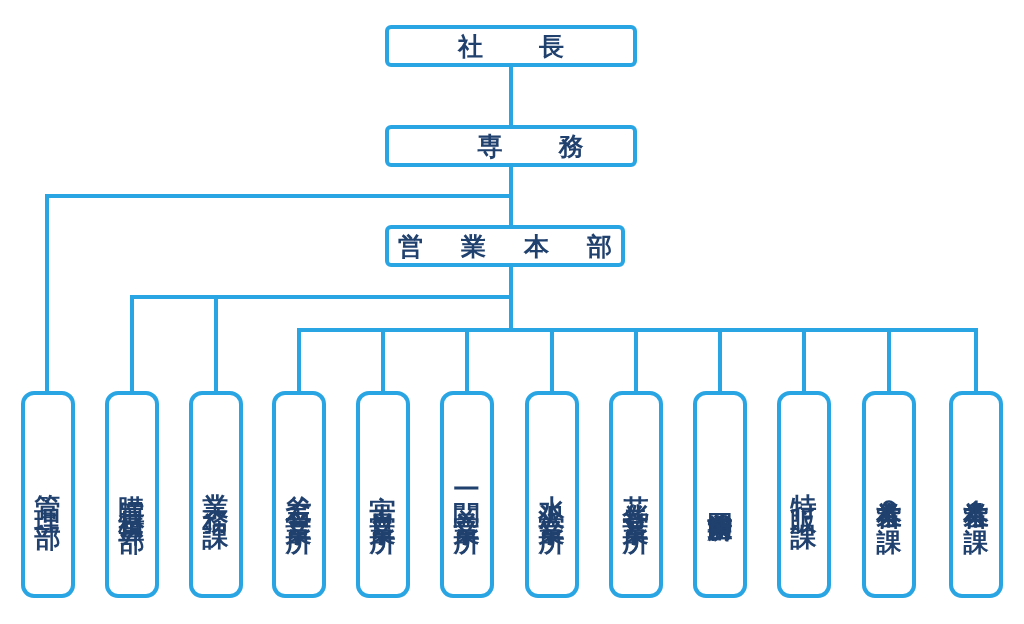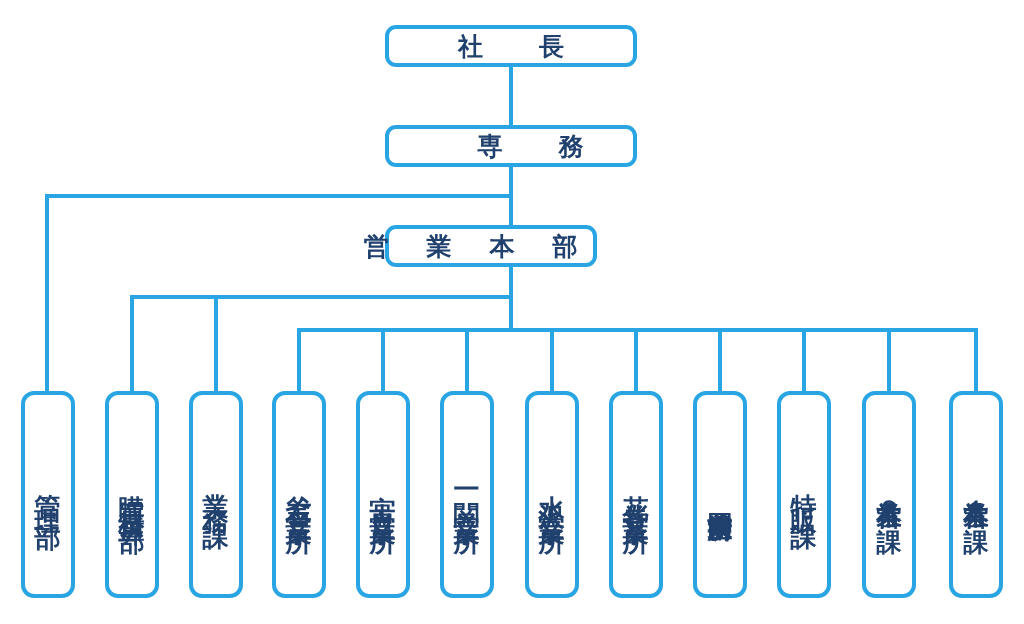--- a/index.html
+++ b/index.html
@@ -31,21 +31,21 @@
     box-sizing: border-box;
     border: 4px solid #29a5e3;
     border-radius: 12px;
     background: #ffffff;
     color: #20406e;
     display: flex;
     align-items: center;
     justify-content: center;
   }
   .node-h {
-    border-radius: 11px;
+    border-radius: 6px;
     font-size: 25px;
     font-weight: 700;
     letter-spacing: 0.62em;
     text-indent: 0.62em;
     white-space: nowrap;
   }
   .node-v {
     border-radius: 13px;
     padding: 8px 0;
   }
@@ -70,21 +70,21 @@
 <div id="chart-root">
 
   <div class="node node-h" style="left:385px; top:25px; width:252px; height:42px;">
     <span>社　長</span>
   </div>
 
   <div class="node node-h" style="left:385px; top:125px; width:252px; height:42px;padding-left:39px;">
     <span>専　務</span>
   </div>
 
-  <div class="node node-h" style="left:385px; top:225px; width:212px; height:42px;justify-content:flex-end;">
+  <div class="node node-h" style="left:385px; top:225px; width:240px; height:42px;">
     <span>営 業 本 部</span>
   </div>
 
   <div class="conn conn-v" style="left:509px; top:65px; height:62px;"></div>
 
   <div class="conn conn-v" style="left:509px; top:165px; height:62px;"></div>
 
   <div class="conn conn-h" style="left:45px; top:194px; width:466px;"></div>
   <div class="conn conn-v" style="left:45px; top:194px; height:199px;"></div>
 

